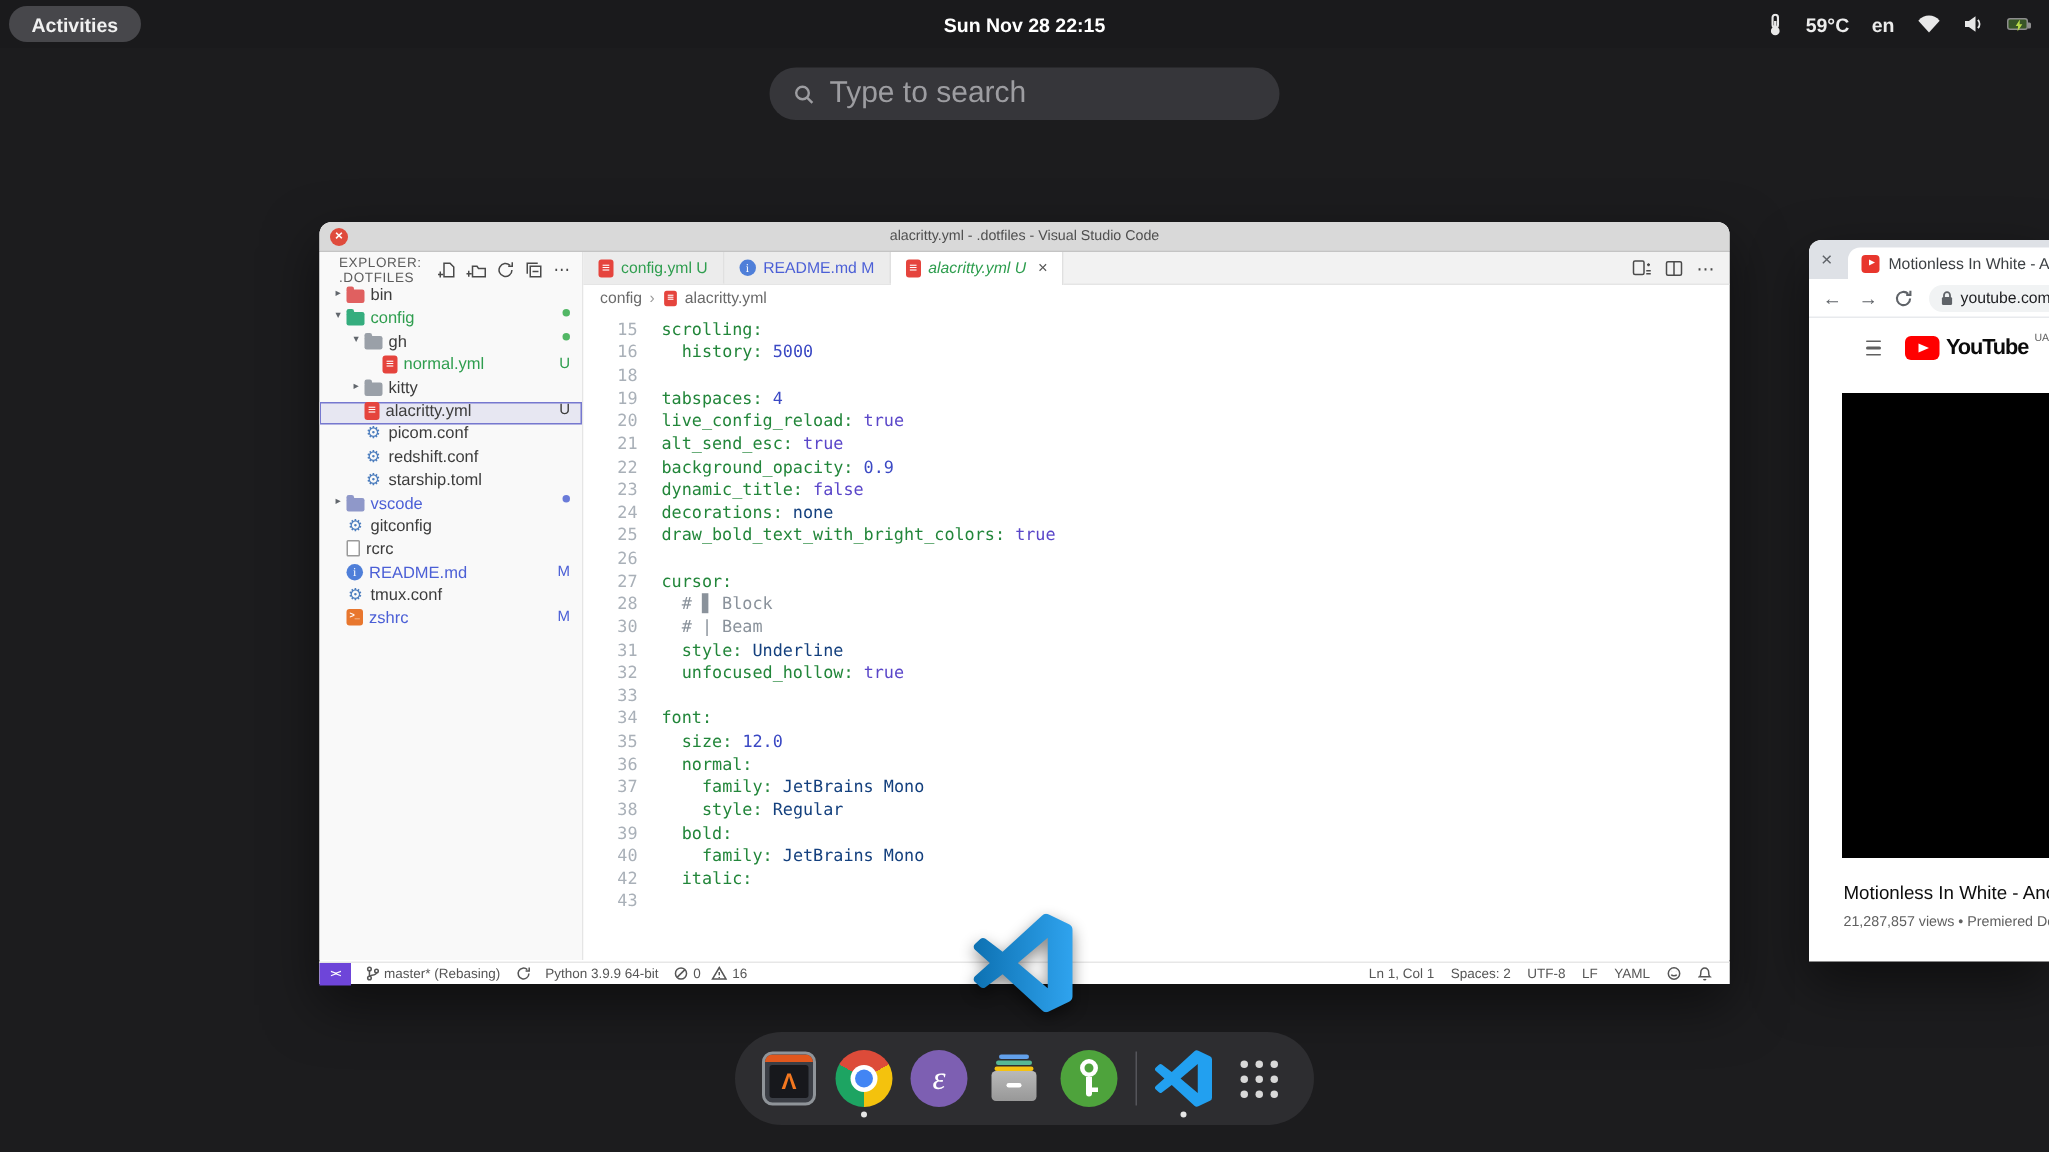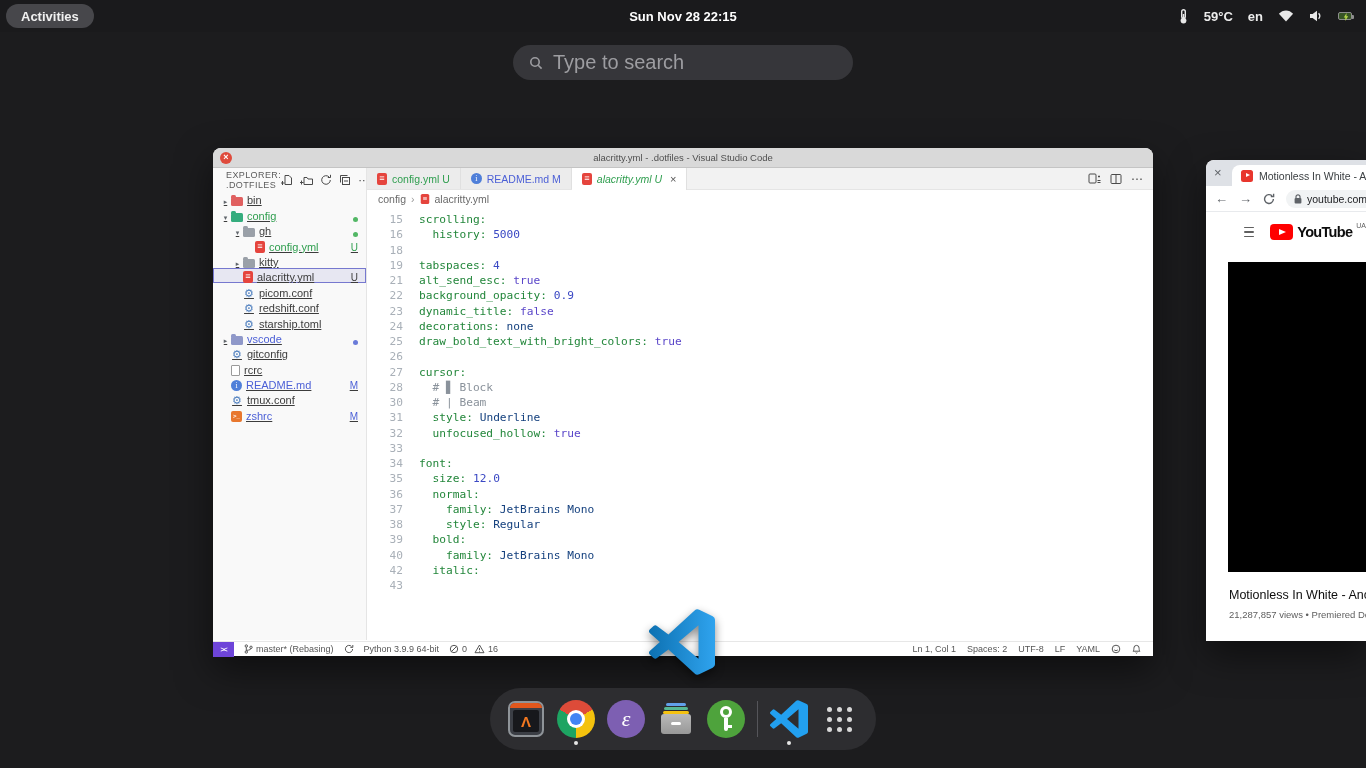--- a/index.html
+++ b/index.html
@@ -44,26 +44,26 @@
   
   .vsc{position:absolute;left:213px;top:148px;width:940px;height:508px;border-radius:8px 8px 0 0;
        background:#ffffff;box-shadow:0 14px 36px rgba(0,0,0,.5);font-family:"Liberation Sans",sans-serif;}
   .vsc-title{position:relative;height:20px;background:#d9d9d9;border-radius:8px 8px 0 0;border-bottom:1px solid #c4c4c4;
              display:flex;align-items:center;justify-content:center;}
   .vsc-title .t{font-size:9.5px;color:#4f4f4f;}
   .vsc-close{position:absolute;left:7px;top:4px;width:12px;height:12px;border-radius:50%;background:#df4b3c;
              color:#fff;font-size:9px;line-height:11px;text-align:center;font-weight:700;}
   .vsc-body{display:flex;height:472px;}
   
-  .vsc-side{width:154px;background:#f9f9f9;border-right:1px solid #e5e5e5;overflow:hidden;}
+  .vsc-side{width:176px;background:#f9f9f9;border-right:1px solid #e5e5e5;overflow:hidden;}
   .vsc-side-hd{height:23px;display:flex;align-items:center;padding:0 8px 0 13px;}
   .vsc-side-hd .lbl{font-size:9px;color:#5c5c5c;letter-spacing:.4px;flex:1;}
   .vsc-side-hd .act{display:flex;align-items:center;gap:7px;color:#4a4a4a;}
   .tree{font-size:11px;color:#3c3c3c;}
-  .trow{height:15.4px;display:flex;align-items:flex-end;position:relative;padding-right:8px;text-decoration:underline;}
+  .trow{height:15.4px;display:flex;align-items:flex-start;position:relative;padding-right:8px;}
   .trow.sel{background:#e7e7f2;box-shadow:inset 0 0 0 1px #7678cf;}
   .trow .chev{width:11px;font-size:7px;color:#61666c;text-align:center;flex:none;}
   .trow .lbl{margin-left:4px;white-space:nowrap;}
   .trow .sp{flex:1;}
   .trow .badge{font-size:10px;}
   .tint-green{color:#2f9e4f;}
   .tint-indigo{color:#4b5fd6;}
   .tint-plain{color:#3c3c3c;}
   .dotb{width:5px;height:5px;border-radius:50%;display:inline-block;}
   .dotb.green{background:#52b765;}
@@ -309,21 +309,21 @@
             <div class="trow" style="padding-left: 19px;">
               <span class="chev">▾</span>
               <span class="fi fi-folder f-gh"></span>
               <span class="lbl tint-plain">gh</span>
               <span class="sp"></span>
               <span class="dotb green"></span>
             </div>
             <div class="trow" style="padding-left: 31px;">
               <span class="chev"></span>
               <span class="fi fi-yaml"></span>
-              <span class="lbl tint-green">config.yml</span>
+              <span class="lbl tint-green">normal.yml</span>
               <span class="sp"></span>
               <span class="badge tint-green">U</span>
             </div>
             <div class="trow" style="padding-left: 19px;">
               <span class="chev">▸</span>
               <span class="fi fi-folder f-gh"></span>
               <span class="lbl tint-plain">kitty</span>
               <span class="sp"></span>
             </div>
             <div class="trow sel" style="padding-left: 19px;">
@@ -430,20 +430,21 @@
           <span>config</span>
           <span class="sep">›</span>
           <span class="fi fi-yaml" style="transform:scale(.85);"></span>
           <span>alacritty.yml</span>
         </div>
         <div class="code" id="code-lines">
             <div class="cl"><span class="ln">15</span><span class="ct"><span class="tk-key">scrolling:</span></span></div>
             <div class="cl"><span class="ln">16</span><span class="ct"><span class="tk-plain">  </span><span class="tk-key">history:</span><span class="tk-plain"> </span><span class="tk-num">5000</span></span></div>
             <div class="cl"><span class="ln">18</span><span class="ct"></span></div>
             <div class="cl"><span class="ln">19</span><span class="ct"><span class="tk-key">tabspaces:</span><span class="tk-plain"> </span><span class="tk-num">4</span></span></div>
+            <div class="cl"><span class="ln">20</span><span class="ct"><span class="tk-key">live_config_reload:</span><span class="tk-plain"> </span><span class="tk-bool">true</span></span></div>
             <div class="cl"><span class="ln">21</span><span class="ct"><span class="tk-key">alt_send_esc:</span><span class="tk-plain"> </span><span class="tk-bool">true</span></span></div>
             <div class="cl"><span class="ln">22</span><span class="ct"><span class="tk-key">background_opacity:</span><span class="tk-plain"> </span><span class="tk-num">0.9</span></span></div>
             <div class="cl"><span class="ln">23</span><span class="ct"><span class="tk-key">dynamic_title:</span><span class="tk-plain"> </span><span class="tk-bool">false</span></span></div>
             <div class="cl"><span class="ln">24</span><span class="ct"><span class="tk-key">decorations:</span><span class="tk-plain"> </span><span class="tk-str">none</span></span></div>
             <div class="cl"><span class="ln">25</span><span class="ct"><span class="tk-key">draw_bold_text_with_bright_colors:</span><span class="tk-plain"> </span><span class="tk-bool">true</span></span></div>
             <div class="cl"><span class="ln">26</span><span class="ct"></span></div>
             <div class="cl"><span class="ln">27</span><span class="ct"><span class="tk-key">cursor:</span></span></div>
             <div class="cl"><span class="ln">28</span><span class="ct"><span class="tk-com">  # ▋ Block</span></span></div>
             <div class="cl"><span class="ln">30</span><span class="ct"><span class="tk-com">  # | Beam</span></span></div>
             <div class="cl"><span class="ln">31</span><span class="ct"><span class="tk-plain">  </span><span class="tk-key">style:</span><span class="tk-plain"> </span><span class="tk-str">Underline</span></span></div>

